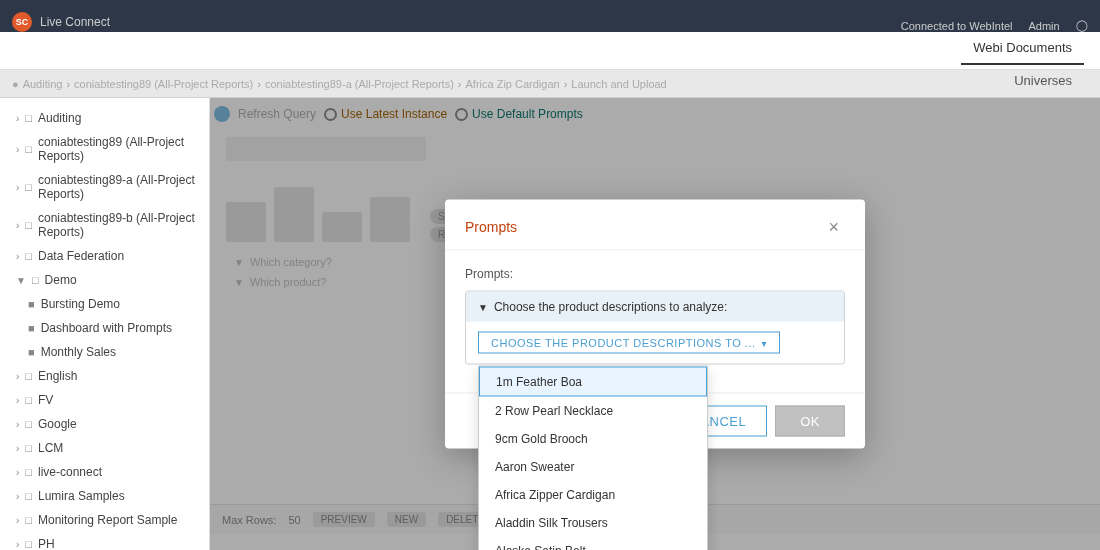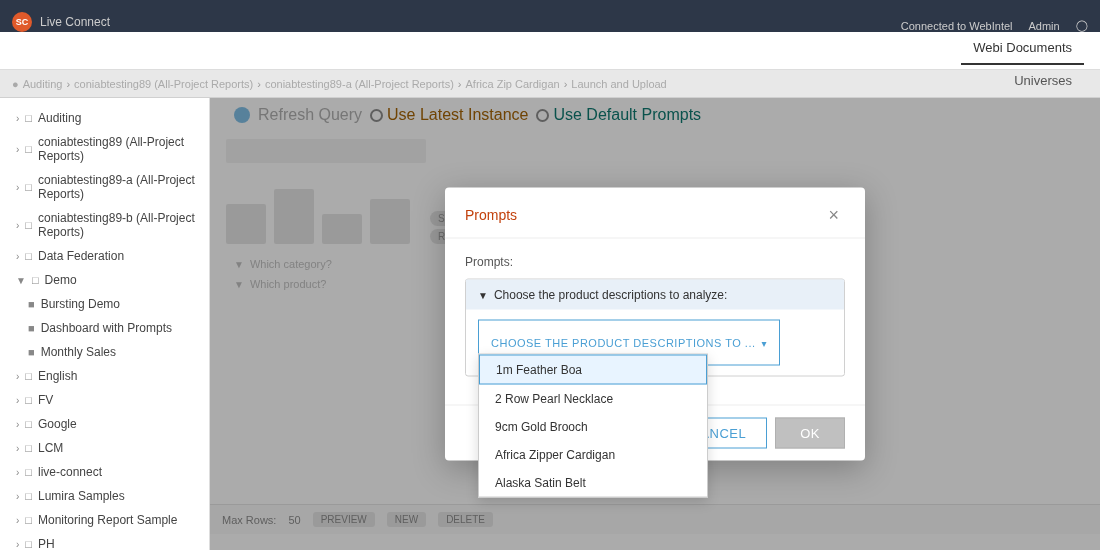--- a/index.html
+++ b/index.html
@@ -116,26 +116,26 @@
     
     .content-area {
       flex: 1;
       background: #f5f5f5;
       position: relative;
       overflow: hidden;
     }
 
     
     .content-toolbar {
-      padding: 8px 24px;
+      padding: 8px 4px;
       background: #f5f5f5;
       display: flex;
       align-items: center;
       gap: 8px;
-      font-size: 16px;
+      font-size: 12px;
       color: #555;
     }
     .radio-label { display: flex; align-items: center; gap: 4px; cursor: pointer; }
     .radio-dot {
       width: 13px; height: 13px;
       border-radius: 50%;
       border: 2px solid #888;
       display: flex; align-items: center; justify-content: center;
     }
     .bg-row {
@@ -231,21 +231,21 @@
       padding: 10px 12px;
       position: relative;
     }
 
     
     .dropdown-btn {
       display: inline-flex;
       align-items: flex-end;
       gap: 6px;
       border: 1px solid #4a9fd4;
-      padding: 16px 12px;
+      padding: 4px 12px;
       font-size: 11px;
       color: #4a9fd4;
       background: #fff;
       cursor: pointer;
       letter-spacing: 0.5px;
       font-weight: 500;
       text-transform: uppercase;
     }
     .dropdown-caret { font-size: 10px; }
 
@@ -527,21 +527,23 @@
             <button class="dropdown-btn">
               <span>CHOOSE THE PRODUCT DESCRIPTIONS TO ...</span>
               <span class="dropdown-caret">▾</span>
             </button>
 
             
             <div class="dropdown-list">
               <div class="dropdown-list-item selected">1m Feather Boa</div>
               <div class="dropdown-list-item">2 Row Pearl Necklace</div>
               <div class="dropdown-list-item">9cm Gold Brooch</div>
+              <div class="dropdown-list-item">Aaron Sweater</div>
               <div class="dropdown-list-item">Africa Zipper Cardigan</div>
+              <div class="dropdown-list-item">Aladdin Silk Trousers</div>
               <div class="dropdown-list-item">Alaska Satin Belt</div>
             </div>
           </div>
         </div>
       </div>
 
       <div class="modal-footer">
         <button class="btn-cancel">CANCEL</button>
         <button class="btn-ok" disabled="">OK</button>
       </div>

